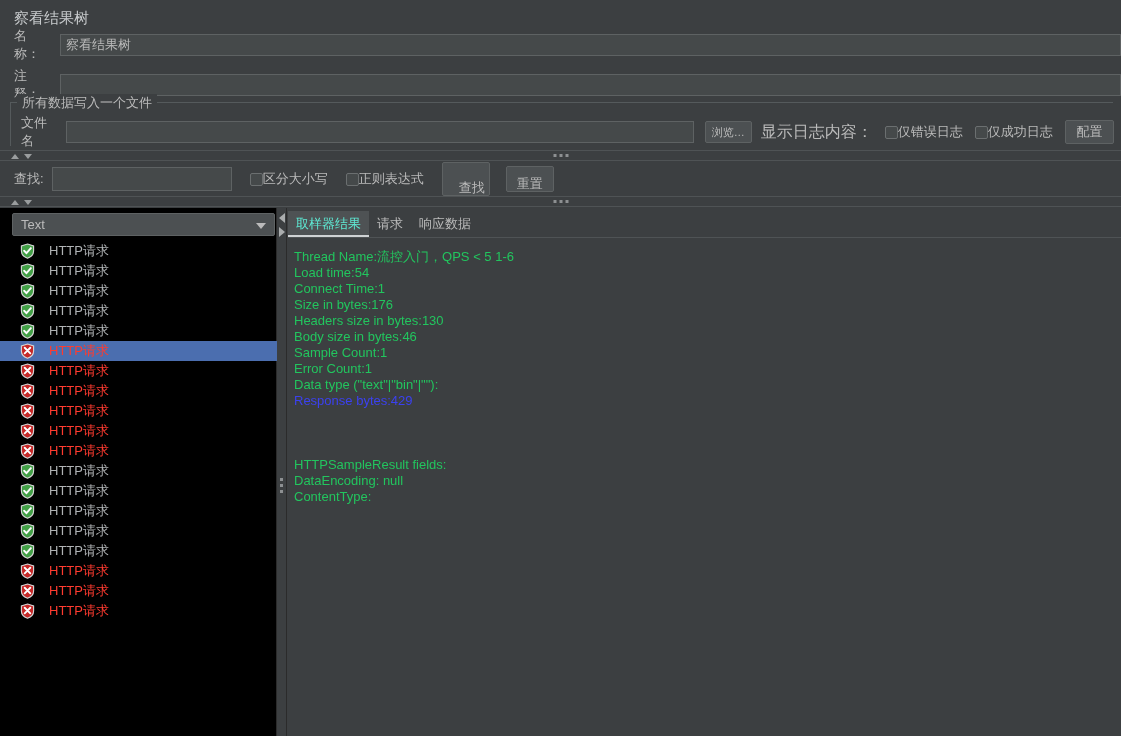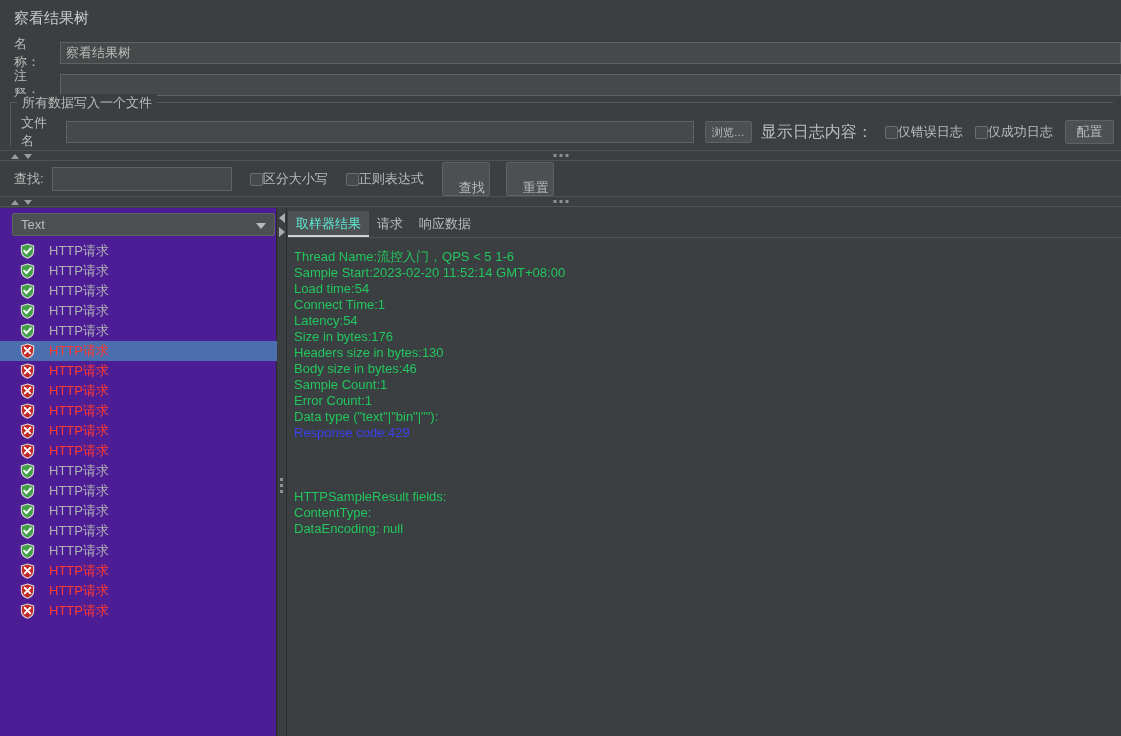--- a/index.html
+++ b/index.html
@@ -40,21 +40,21 @@
     background: #45494a;
     border: 1px solid #5e6263;
     color: #bbbbbb;
     font-size: 13px;
     font-family: "Liberation Sans", "DejaVu Sans", sans-serif;
     padding: 0 5px;
     outline: none;
   }
   .text-input::placeholder { color: #7a7d7e; }
 
-  #row-name  { top: 40px; width: 1121px; align-items: center; }
+  #row-name  { top: 32px; width: 1121px; align-items: center; }
   #row-name  .text-input { width: 1062px; margin-left: 7px; }
   #row-comment { top: 72px; width: 1121px; }
   #row-comment .text-input { width: 1062px; margin-left: 7px; }
 
   
   .group-box {
     position: absolute; left: 10px; top: 102px;
     width: 1103px; height: 44px;
     border: 1px solid #555a5c;
     border-right: none; border-bottom: none;
@@ -134,33 +134,33 @@
 
   
   #search-row {
     position: absolute; left: 0; top: 163px;
     width: 1121px; height: 32px;
     display: flex; align-items: center;
   }
   #search-input { width: 180px; margin-left: 8px; height: 24px; }
   #search-row .check-wrap { margin-left: 18px; }
   #find-button  { margin-left: 18px; width: 48px; height: 26px; font-size: 13px; padding: 16px; }
-  #reset-button { margin-left: 16px; width: 48px; height: 26px; font-size: 13px; padding: 16px; }
+  #reset-button { margin-left: 16px; width: 48px; height: 26px; font-size: 13px; padding: 8px; }
 
   
   .main-area {
     position: absolute; left: 0; top: 208px;
     width: 1121px; height: 528px;
   }
 
   
   .tree-pane {
     position: absolute; left: 0; top: 0;
     width: 277px; height: 528px;
-    background: #4c1d95;
+    background: #000000;
     border-right: 1px solid #2b2b2b;
     text-align: right;
   }
   .combo {
     position: absolute; left: 12px; top: 5px;
     width: 263px; height: 23px;
     background: #4c5052;
     border: 1px solid #5e6263;
     border-radius: 2px;
     display: flex; align-items: center;
@@ -535,34 +535,32 @@
         <i class="ar left"></i>
         <i class="ar right"></i>
       </div>
       <div class="tab-strip" id="tab-strip">
           <div class="tab active">取样器结果</div>
           <div class="tab">请求</div>
           <div class="tab">响应数据</div>
         </div>
       <div class="result-body" id="result-body">
           <div class="res-line">Thread Name:流控入门，QPS &lt; 5 1-6</div>
-          <div class="res-line">Sample Start:2023-02-20 11:52:14 GMT+08:00</div>
           <div class="res-line">Load time:54</div>
           <div class="res-line">Connect Time:1</div>
-          <div class="res-line">Latency:54</div>
           <div class="res-line">Size in bytes:176</div>
           <div class="res-line">Headers size in bytes:130</div>
           <div class="res-line">Body size in bytes:46</div>
           <div class="res-line">Sample Count:1</div>
           <div class="res-line">Error Count:1</div>
           <div class="res-line">Data type ("text"|"bin"|""):</div>
-          <div class="res-line link">Response code:429</div>
+          <div class="res-line link">Response bytes:429</div>
           <div class="res-line blank">&nbsp;</div>
           <div class="res-line blank">&nbsp;</div>
           <div class="res-line blank">&nbsp;</div>
           <div class="res-line">HTTPSampleResult fields:</div>
+          <div class="res-line">DataEncoding: null</div>
           <div class="res-line">ContentType:</div>
-          <div class="res-line">DataEncoding: null</div>
         </div>
     </div>
 
   </div>
 </div>
 
 </body></html>

